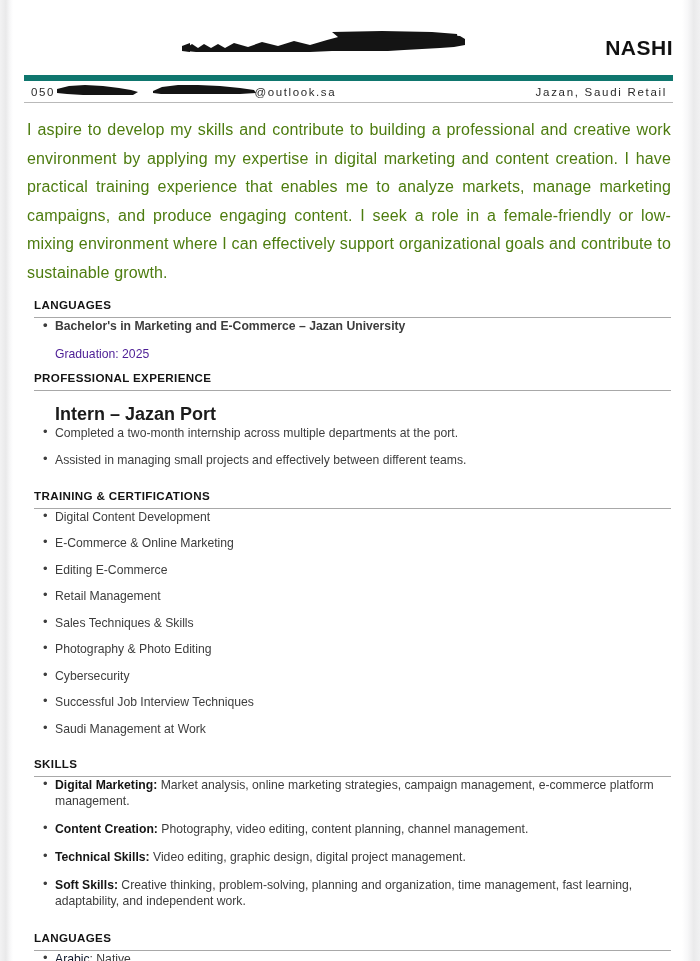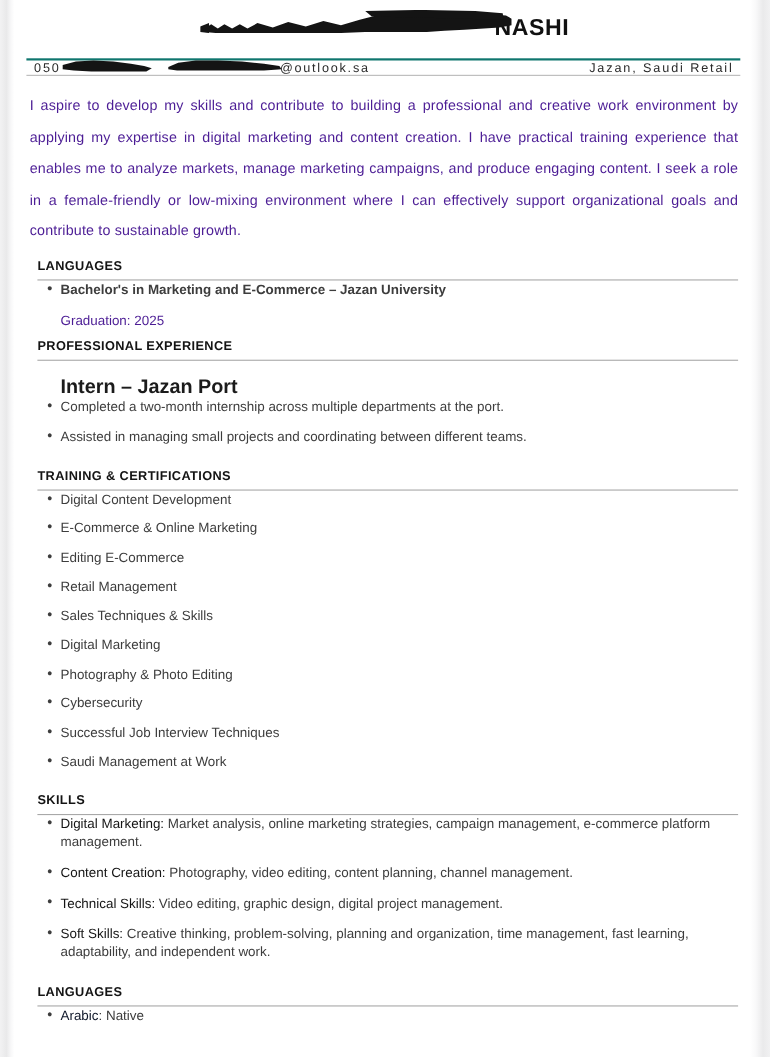--- a/index.html
+++ b/index.html
@@ -41,23 +41,24 @@
     height: 961px;
     background: #ffffff;
     box-sizing: border-box;
     padding: 0 9px 0 11px;
   }
 
   
   .name-row {
     position: relative;
     height: 52px;
-    text-align: center;
+    text-align: right;
     padding-top: 10px;
     box-sizing: border-box;
+    margin-top: 22px;
   }
   .name-text {
     font-size: 21px;
     font-weight: bold;
     letter-spacing: 0.5px;
     color: #111111;
     line-height: 32px;
     display: inline-block;
     padding-left: 270px;
   }
@@ -66,23 +67,23 @@
     left: 158px;
     top: 9px;
     width: 285px;
     height: 26px;
     pointer-events: none;
   }
 
   
   .contact-bar {
     position: relative;
-    border-top: 2px solid #0f766e;
+    border-top: 6px solid #0f766e;
     border-bottom: 1px solid #b9b9b9;
-    height: 16px;
+    height: 28px;
     margin: 1px 0 0 0;
     display: flex;
     align-items: center;
     justify-content: space-between;
     padding: 0 4px 0 5px;
     box-sizing: border-box;
   }
   .contact-item {
     font-size: 11.5px;
     color: #2a2a2a;
@@ -99,22 +100,22 @@
     width: 84px; height: 15px;
   }
   .redact-email {
     position: absolute;
     left: -102px; top: -3px;
     width: 106px; height: 14px;
   }
 
   
   .summary {
-    font-size: 13px;
-    color: #4c1d95;
+    font-size: 16px;
+    color: #4d7c0f;
     line-height: 28.6px;
     text-align: justify;
     padding: 13px 2px 0 3px;
     letter-spacing: 0.15px;
   }
 
   
   .section { padding-top: 10px; }
   .section-title {
     font-size: 11.6px;
@@ -180,21 +181,21 @@
 
   
   .skills-list { padding-top: 8px; }
   .skills-list li {
     margin-bottom: 12px;
     line-height: 28px;
     padding-left: 30px;
     text-align: left;
   }
   .skills-list li::before { top: 5px; left: 18px; }
-  .skills-list b { color: #151515; font-weight: normal; }
+  .skills-list b { color: #151515; font-weight: bold; }
 
   
   .lang-list { padding-top: 11px; }
   .lang-list li {
     margin-bottom: 13px;
     padding-left: 29px;
     color: #3d3d3d;
   }
   .lang-list li::before { left: 17px; }
   .lang-list b { color: #0f172a; font-weight: normal; }
@@ -261,34 +262,33 @@
       </ul>
       <div class="edu-grad">Graduation: 2025</div>
     </div>
 
     <div class="section">
       <div class="section-title">PROFESSIONAL EXPERIENCE</div>
       <div class="section-rule"></div>
       <div class="exp-title">Intern – Jazan Port</div>
       <ul class="blist exp-list">
         <li>Completed a two-month internship across multiple departments at the port.</li>
-        <li>Assisted in managing small projects and coordinating between different teams.</li>
+        <li>Assisted in managing small projects and effectively between different teams.</li>
       </ul>
     </div>
 
     <div class="section">
       <div class="section-title">TRAINING &amp; CERTIFICATIONS</div>
       <div class="section-rule"></div>
       <ul class="blist train-list">
         <li>Digital Content Development</li>
         <li>E-Commerce &amp; Online Marketing</li>
         <li>Editing E-Commerce</li>
         <li>Retail Management</li>
         <li>Sales Techniques &amp; Skills</li>
-        <li>Digital Marketing</li>
         <li>Photography &amp; Photo Editing</li>
         <li>Cybersecurity</li>
         <li>Successful Job Interview Techniques</li>
         <li>Saudi Management at Work</li>
       </ul>
     </div>
 
     <div class="section">
       <div class="section-title">SKILLS</div>
       <div class="section-rule"></div>

